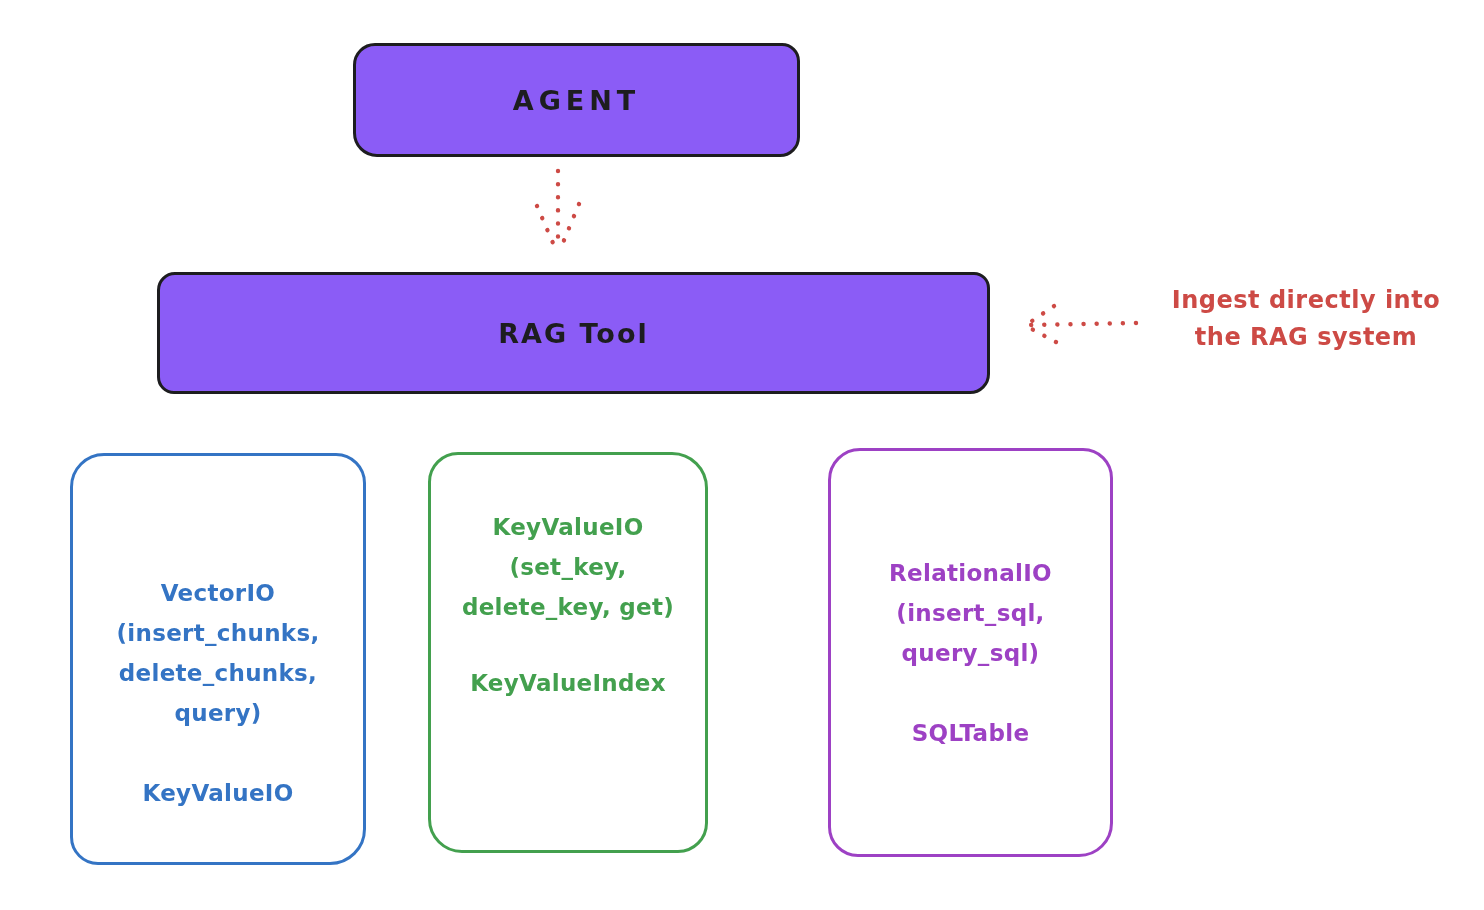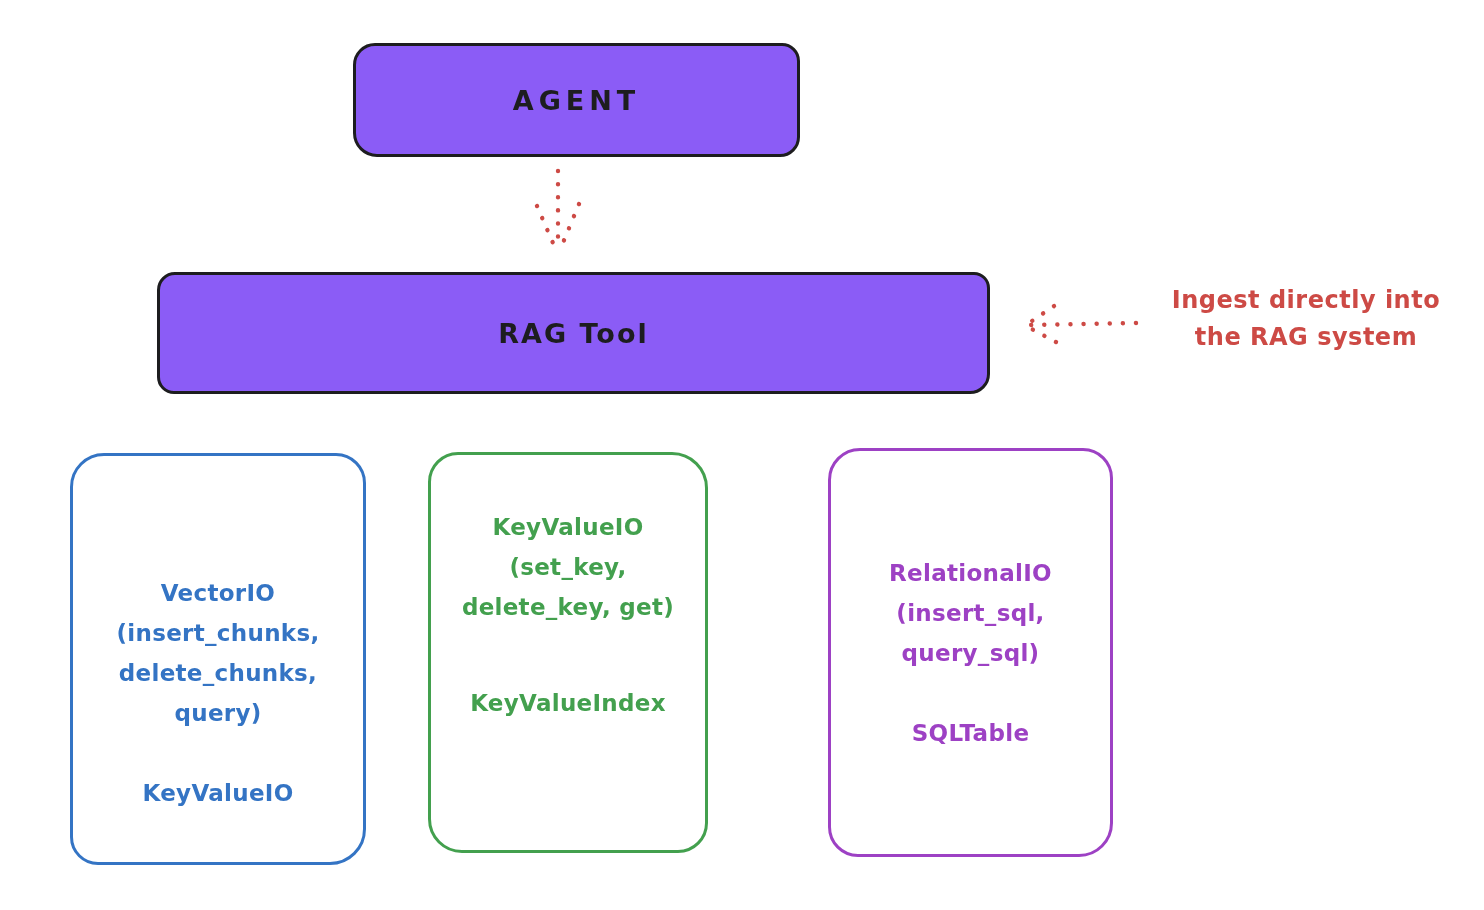--- a/index.html
+++ b/index.html
@@ -79,21 +79,21 @@
     padding-top: 117px;
   }
   .card-green {
     left: 428px; top: 452px;
     width: 280px; height: 401px;
     border: 3.5px solid #43a04e;
     border-radius: 30px 36px 30px 34px;
     color: #43a04e;
     padding-top: 52px;
   }
-  .card-green .footer { margin-top: 56px; }
+  .card-green .footer { margin-top: 36px; }
   .card-purple {
     left: 783px; top: 448px;
     width: 285px; height: 409px;
     border: 3.5px solid #9d41c4;
     border-radius: 32px 30px 34px 30px;
     color: #9d41c4;
     padding-top: 102px;
     margin-left: 45px;
   }
 </style>

